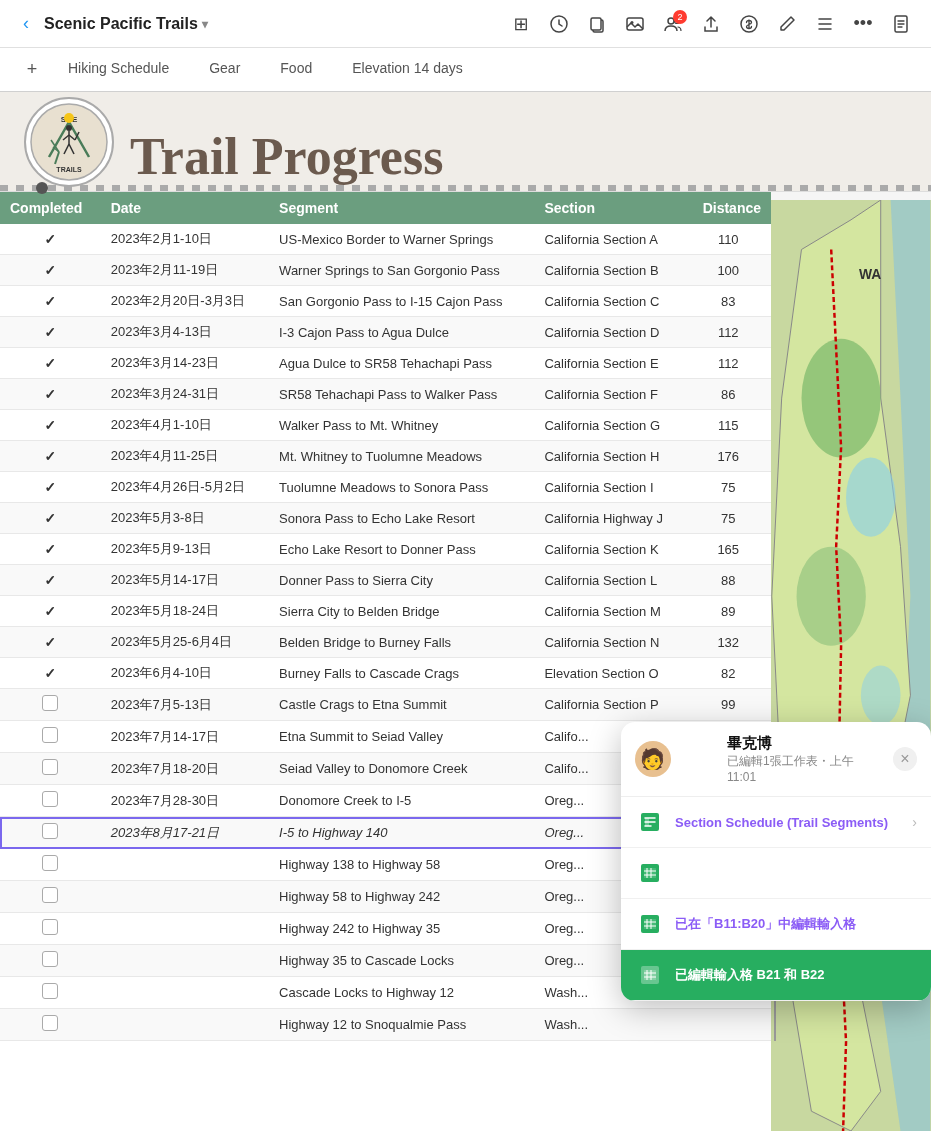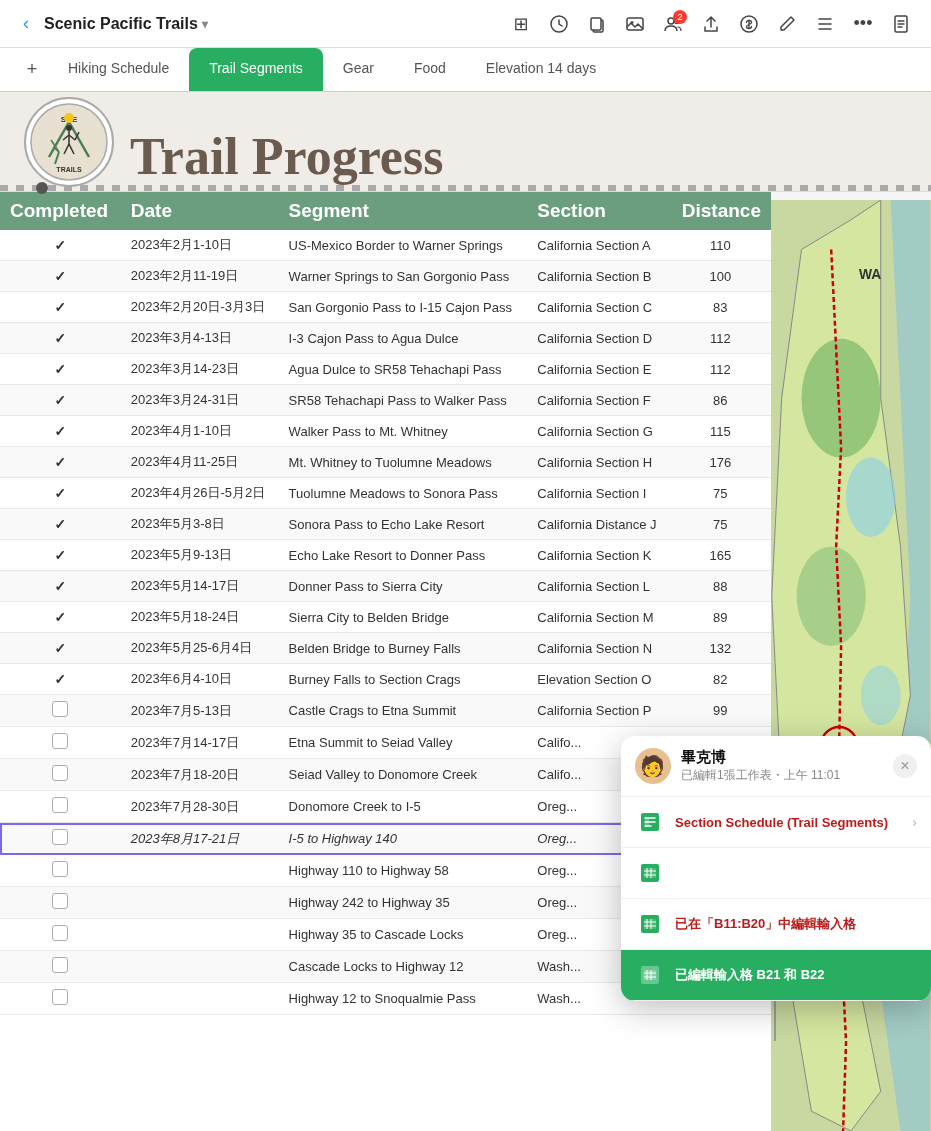--- a/index.html
+++ b/index.html
@@ -142,21 +142,21 @@
       font-size: 13px;
     }
     thead tr {
       background: #6b9e7f;
       color: #fff;
     }
     thead th {
       padding: 8px 10px;
       text-align: left;
       font-weight: 600;
-      font-size: 19px;
+      font-size: 14px;
     }
     thead th.right { text-align: right; }
     tbody tr {
       border-bottom: 1px solid #e8e8e8;
     }
     tbody tr:nth-child(even) { background: #f9f9f9; }
     tbody tr.highlighted {
       outline: 2px solid #7b68ee;
       outline-offset: -2px;
       font-style: italic;
@@ -218,21 +218,21 @@
       gap: 10px;
     }
     .notif-avatar {
       width: 36px; height: 36px; border-radius: 50%;
       background: #e8c090;
       display: flex; align-items: center; justify-content: center;
       font-size: 20px;
       flex-shrink: 0;
       overflow: hidden;
     }
-    .notif-user-info { flex: 1; }
+    .notif-user-info { flex: 1; margin-left: 46px; }
     .notif-username {
       font-size: 15px; font-weight: 700; color: #111;
     }
     .notif-time {
       font-size: 12px; color: #888;
     }
     .notif-close {
       width: 24px; height: 24px;
       display: flex; align-items: center; justify-content: center;
       color: #999; font-size: 16px; cursor: pointer;
@@ -253,21 +253,21 @@
     .notif-item.active .notif-item-text { color: #fff; }
     .notif-icon {
       width: 30px; height: 30px;
       display: flex; align-items: center; justify-content: center;
       flex-shrink: 0;
     }
     .notif-icon svg { width: 24px; height: 24px; }
     .notif-item-text {
       flex: 1;
       font-size: 13px;
-      color: #b91c1c;
+      color: #8b5cf6;
     }
     .notif-item-title {
       font-weight: 600;
       font-size: 13px;
     }
     .notif-chevron {
       color: #bbb; font-size: 14px;
     }
     .notif-connector {
       position: absolute;
@@ -347,21 +347,20 @@
             <rect x="4" y="2" width="12" height="16" rx="1.5" stroke="#444" stroke-width="1.5"></rect>
             <path d="M7 7h6M7 10h6M7 13h4" stroke="#444" stroke-width="1.3" stroke-linecap="round"></path>
           </svg>
       </div>
     </div>
   </div>
 
   <div class="tab-bar">
     <div class="tab-add">+</div>
     <div class="tab-item">Hiking Schedule</div>
-    <div class="tab-item active">Trail Segments</div>
     <div class="tab-item">Gear</div>
     <div class="tab-item">Food</div>
     <div class="tab-item">Elevation 14 days</div>
   </div>
 
   <div class="hero">
     <div class="hero-logo">
       <svg viewBox="0 0 80 80" xmlns="http://www.w3.org/2000/svg">
         <circle cx="40" cy="40" r="38" fill="#e8e0d0" stroke="#aaa" stroke-width="1.5"></circle>
         <text x="40" y="20" text-anchor="middle" font-size="8" font-family="Arial" font-weight="700" fill="#333">SCE</text>
@@ -460,21 +459,21 @@
               <td class="check-cell"><span style="font-weight:700;">✓</span></td>
               <td>2023年4月26日-5月2日</td>
               <td>Tuolumne Meadows to Sonora Pass</td>
               <td>California Section I</td>
               <td class="right">75</td>
             </tr>
             <tr>
               <td class="check-cell"><span style="font-weight:700;">✓</span></td>
               <td>2023年5月3-8日</td>
               <td>Sonora Pass to Echo Lake Resort</td>
-              <td>California Distance J</td>
+              <td>California Highway J</td>
               <td class="right">75</td>
             </tr>
             <tr>
               <td class="check-cell"><span style="font-weight:700;">✓</span></td>
               <td>2023年5月9-13日</td>
               <td>Echo Lake Resort to Donner Pass</td>
               <td>California Section K</td>
               <td class="right">165</td>
             </tr>
             <tr>
@@ -494,21 +493,21 @@
             <tr>
               <td class="check-cell"><span style="font-weight:700;">✓</span></td>
               <td>2023年5月25-6月4日</td>
               <td>Belden Bridge to Burney Falls</td>
               <td>California Section N</td>
               <td class="right">132</td>
             </tr>
             <tr>
               <td class="check-cell"><span style="font-weight:700;">✓</span></td>
               <td>2023年6月4-10日</td>
-              <td>Burney Falls to Section Crags</td>
+              <td>Burney Falls to Cascade Crags</td>
               <td>Elevation Section O</td>
               <td class="right">82</td>
             </tr>
             <tr>
               <td class="check-cell"><span class="checkbox"></span></td>
               <td>2023年7月5-13日</td>
               <td>Castle Crags to Etna Summit</td>
               <td>California Section P</td>
               <td class="right">99</td>
             </tr>
@@ -536,21 +535,28 @@
             <tr class="highlighted">
               <td class="check-cell"><span class="checkbox"></span></td>
               <td>2023年8月17-21日</td>
               <td>I-5 to Highway 140</td>
               <td>Oreg...</td>
               <td class="right"></td>
             </tr>
             <tr>
               <td class="check-cell"><span class="checkbox"></span></td>
               <td></td>
-              <td>Highway 110 to Highway 58</td>
+              <td>Highway 138 to Highway 58</td>
+              <td>Oreg...</td>
+              <td class="right"></td>
+            </tr>
+            <tr>
+              <td class="check-cell"><span class="checkbox"></span></td>
+              <td></td>
+              <td>Highway 58 to Highway 242</td>
               <td>Oreg...</td>
               <td class="right"></td>
             </tr>
             <tr>
               <td class="check-cell"><span class="checkbox"></span></td>
               <td></td>
               <td>Highway 242 to Highway 35</td>
               <td>Oreg...</td>
               <td class="right"></td>
             </tr>

